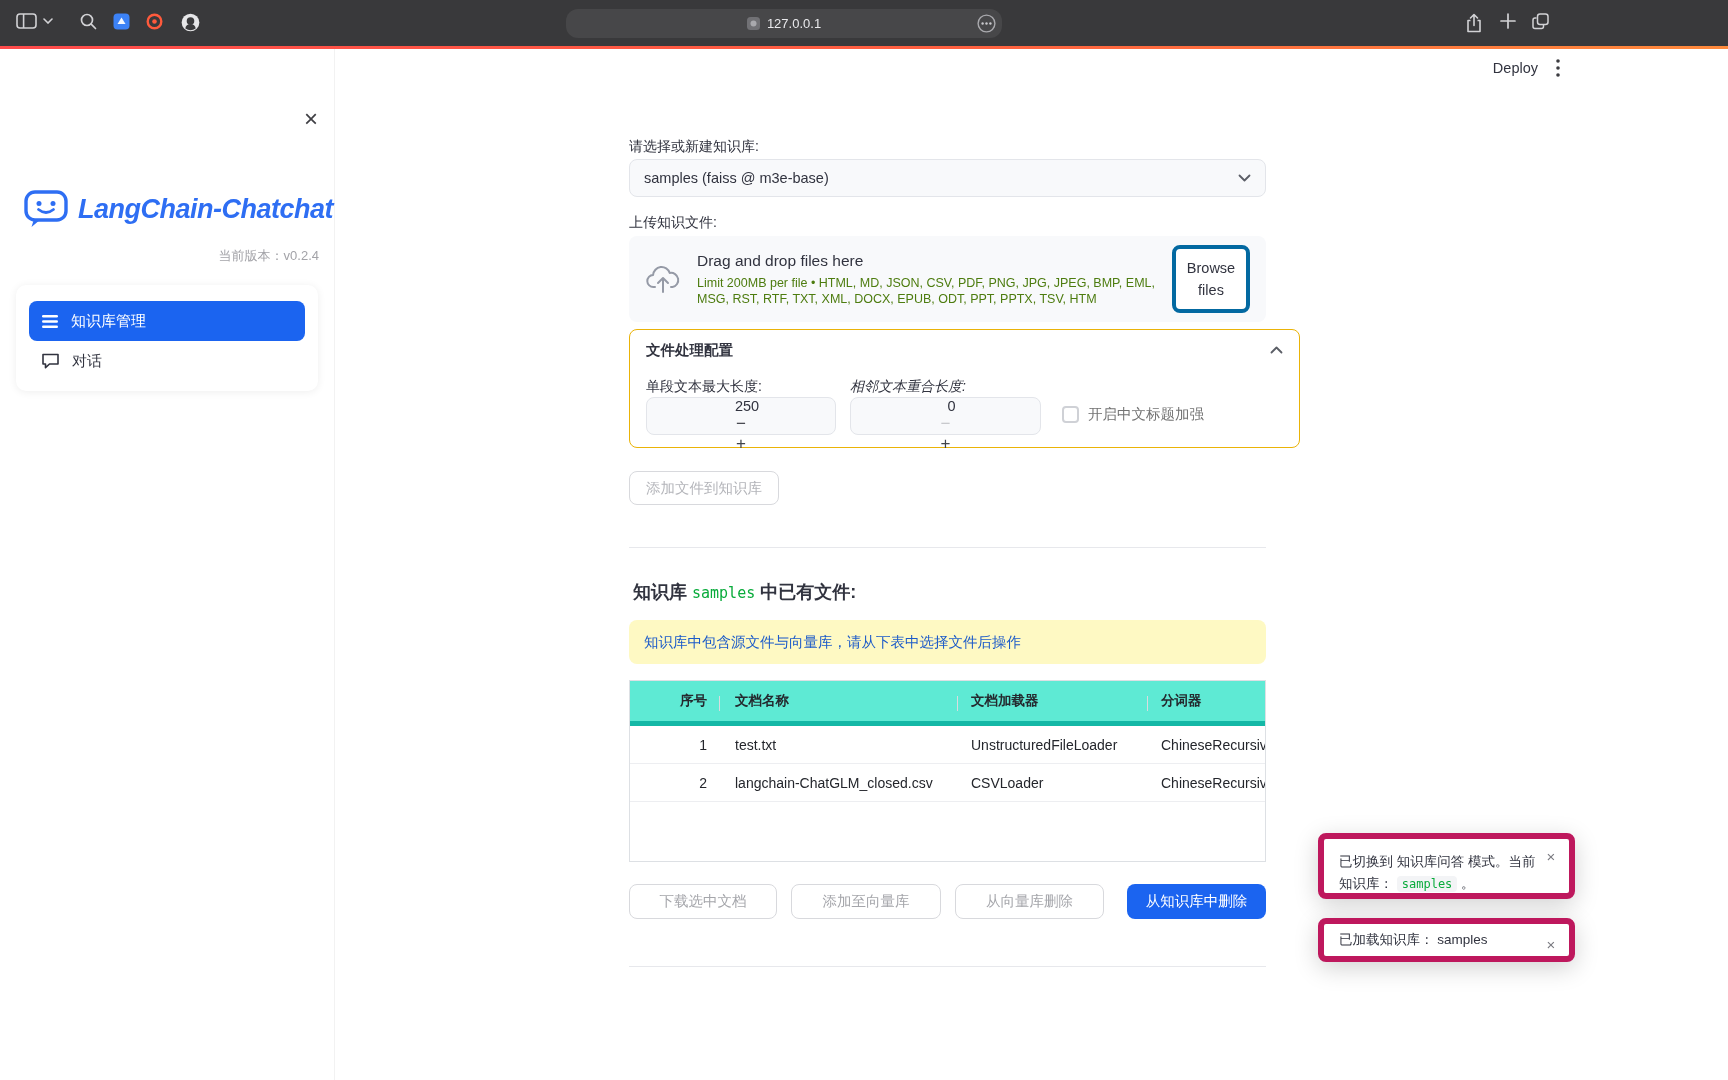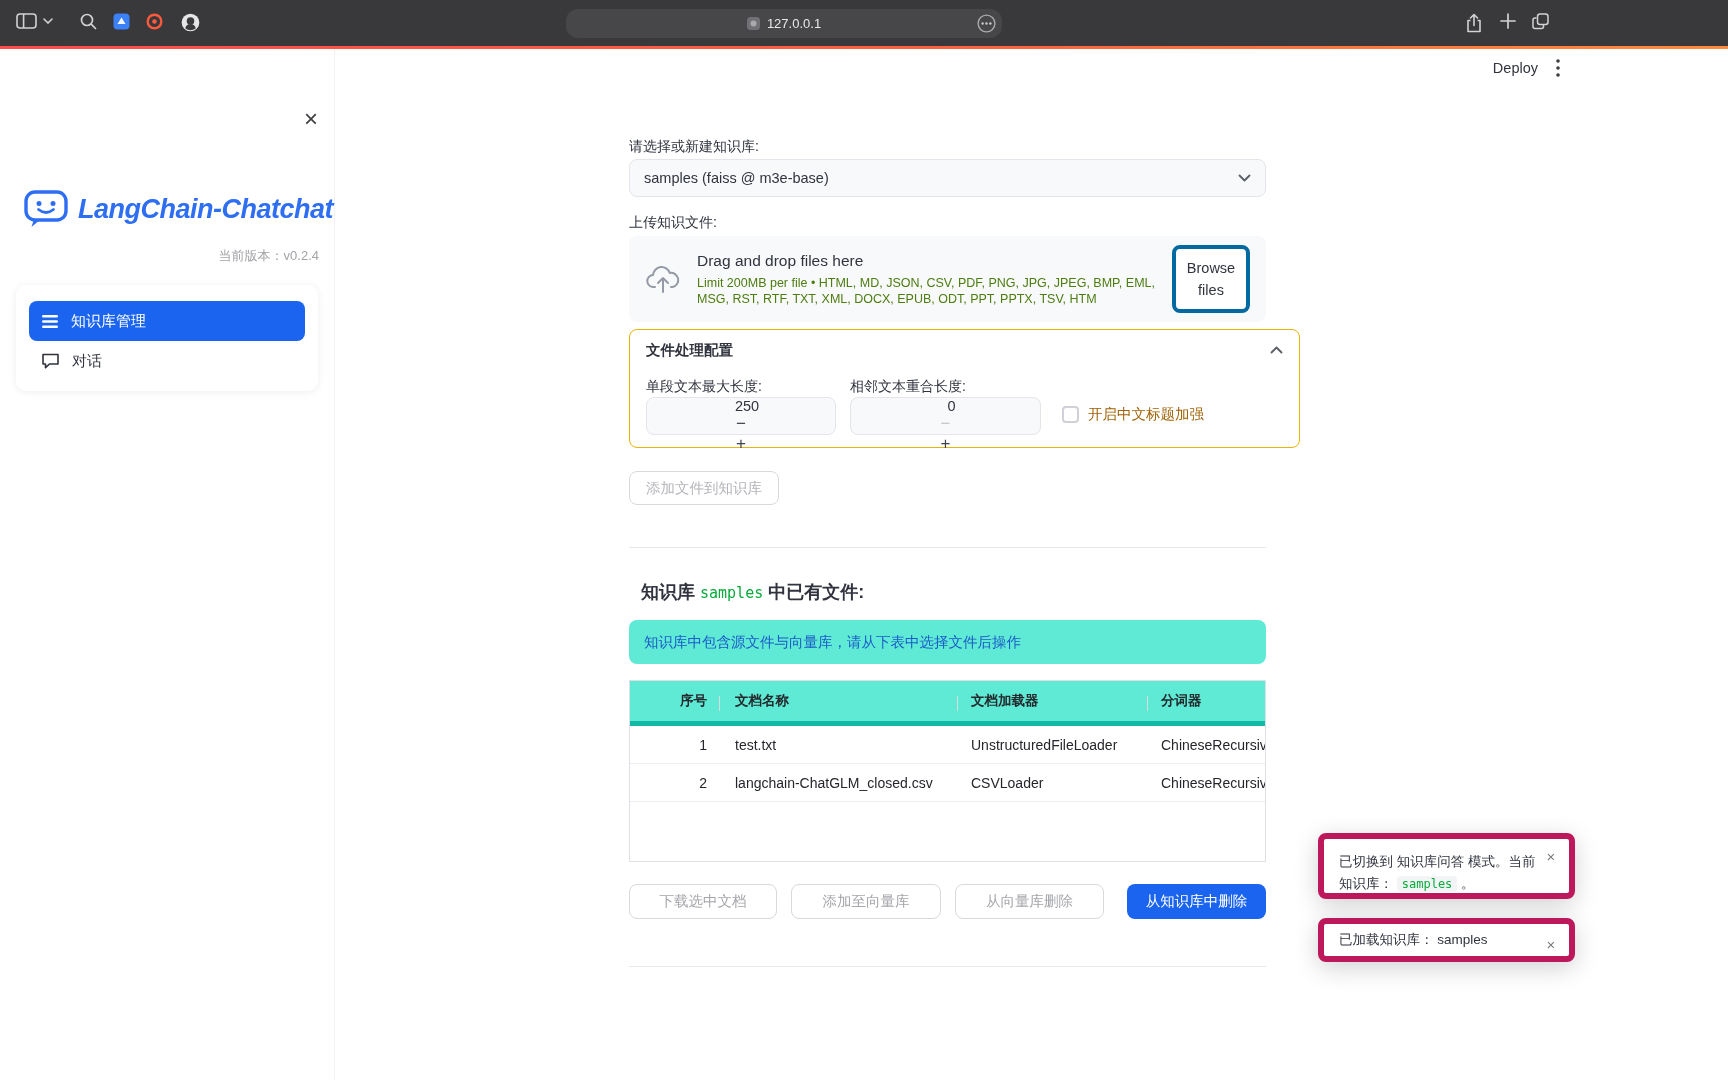--- a/index.html
+++ b/index.html
@@ -48,32 +48,32 @@
   .exp-head { height:40px; display:flex; align-items:center; justify-content:space-between; padding:0 16px; cursor:pointer; }
   .exp-title { font-size:14.5px; font-weight:bold; color:#31333f; }
   .exp-label { position:absolute; top:48px; font-size:14px; color:#31333f; }
   .numinput { position:absolute; top:67px; height:38px; background:#f8f9fb; border:1px solid #e3e5ea; border-radius:8px;
               display:flex; align-items:center;flex-direction:column; }
   .ni-value { flex:1; padding-left:12px; font-size:14.5px; color:#31333f; }
   .ni-btn { width:28px; text-align:center; font-size:17px; color:#41434b; cursor:pointer; }
   .ni-btn.disabled { color:#c6c7cb; }
   .cb-row { position:absolute; left:432px; top:75px; display:flex; align-items:center; cursor:pointer; }
   .cb-box { width:17px; height:17px; border:2px solid #cfd1d6; border-radius:4px; background:#fff; }
-  .cb-label { margin-left:9px; font-size:14.5px; color:#a16207; }
+  .cb-label { margin-left:9px; font-size:14.5px; color:#737373; }
 
   .add-btn { position:absolute; left:0; top:422px; height:34px; padding:0 16px; line-height:32px; background:#fff;
              border:1px solid #d8d9dd; border-radius:8px; font-size:14.5px; color:#b4b5ba; cursor:pointer; }
 
   .divider { position:absolute; left:0; width:637px; border-top:1px solid #e7e8ec; }
 
-  .kb-heading { position:absolute; left:12px; top:531px; font-size:18px; font-weight:bold; color:#31333f; }
+  .kb-heading { position:absolute; left:4px; top:531px; font-size:18px; font-weight:bold; color:#31333f; }
   .code { font-family:"DejaVu Sans Mono","Liberation Mono",monospace; color:#09ab3b; }
   .kb-heading .code { font-size:15px; font-weight:normal; padding:0 5px; }
 
-  .info-box { position:absolute; left:0; top:571px; width:637px; height:44px; background:#5eead4; border-radius:8px;
+  .info-box { position:absolute; left:0; top:571px; width:637px; height:44px; background:#fef9c3; border-radius:8px;
               color:#1c5bc9; font-size:14.5px; display:flex; align-items:center; padding:0 15px; }
 
   .grid-table { position:absolute; left:0; top:631px; width:637px; height:182px; border:1px solid #dde0e4; background:#fff; overflow:hidden; }
   .g-row { display:flex; width:100%; }
   .g-head { height:45px; background:#5eead4; border-bottom:5px solid #14b8a6; }
   .g-body { height:38px; border-bottom:1px solid #edeef1; }
   .g-cell { display:flex; align-items:center; overflow:hidden; white-space:nowrap; font-size:14px; color:#24262c; }
   .g-head .g-cell { font-size:13.5px; font-weight:bold; color:#24292e; position:relative; }
   .g-head .g-cell.sep::after { content:""; position:absolute; right:0; top:15px; height:15px; width:1px; background:#d9dcdf; }
   .c1 { width:90px; justify-content:flex-end; padding-right:13px; }
@@ -217,21 +217,21 @@
     </div>
 
     <div class="expander">
       <div class="exp-head">
         <span class="exp-title">文件处理配置</span>
         <svg width="13" height="8" viewBox="0 0 13 8">
             <path d="M1.5 6.5 L6.5 1.5 L11.5 6.5" fill="none" stroke="#5b5e66" stroke-width="1.8" stroke-linecap="round" stroke-linejoin="round"></path>
           </svg>
       </div>
       <div class="exp-label" style="left:16px;">单段文本最大长度:</div>
-      <div class="exp-label" style="left:220px;">相邻文本重合长度:</div>
+      <div class="exp-label" style="left:220px;font-style:italic;">相邻文本重合长度:</div>
 
       <div class="numinput" style="left:16px;width:190px;">
         <span class="ni-value">250</span>
         <span class="ni-btn">−</span>
         <span class="ni-btn">+</span>
       </div>
       <div class="numinput" style="left:220px;width:191px;">
         <span class="ni-value">0</span>
         <span class="ni-btn disabled">−</span>
         <span class="ni-btn">+</span>

